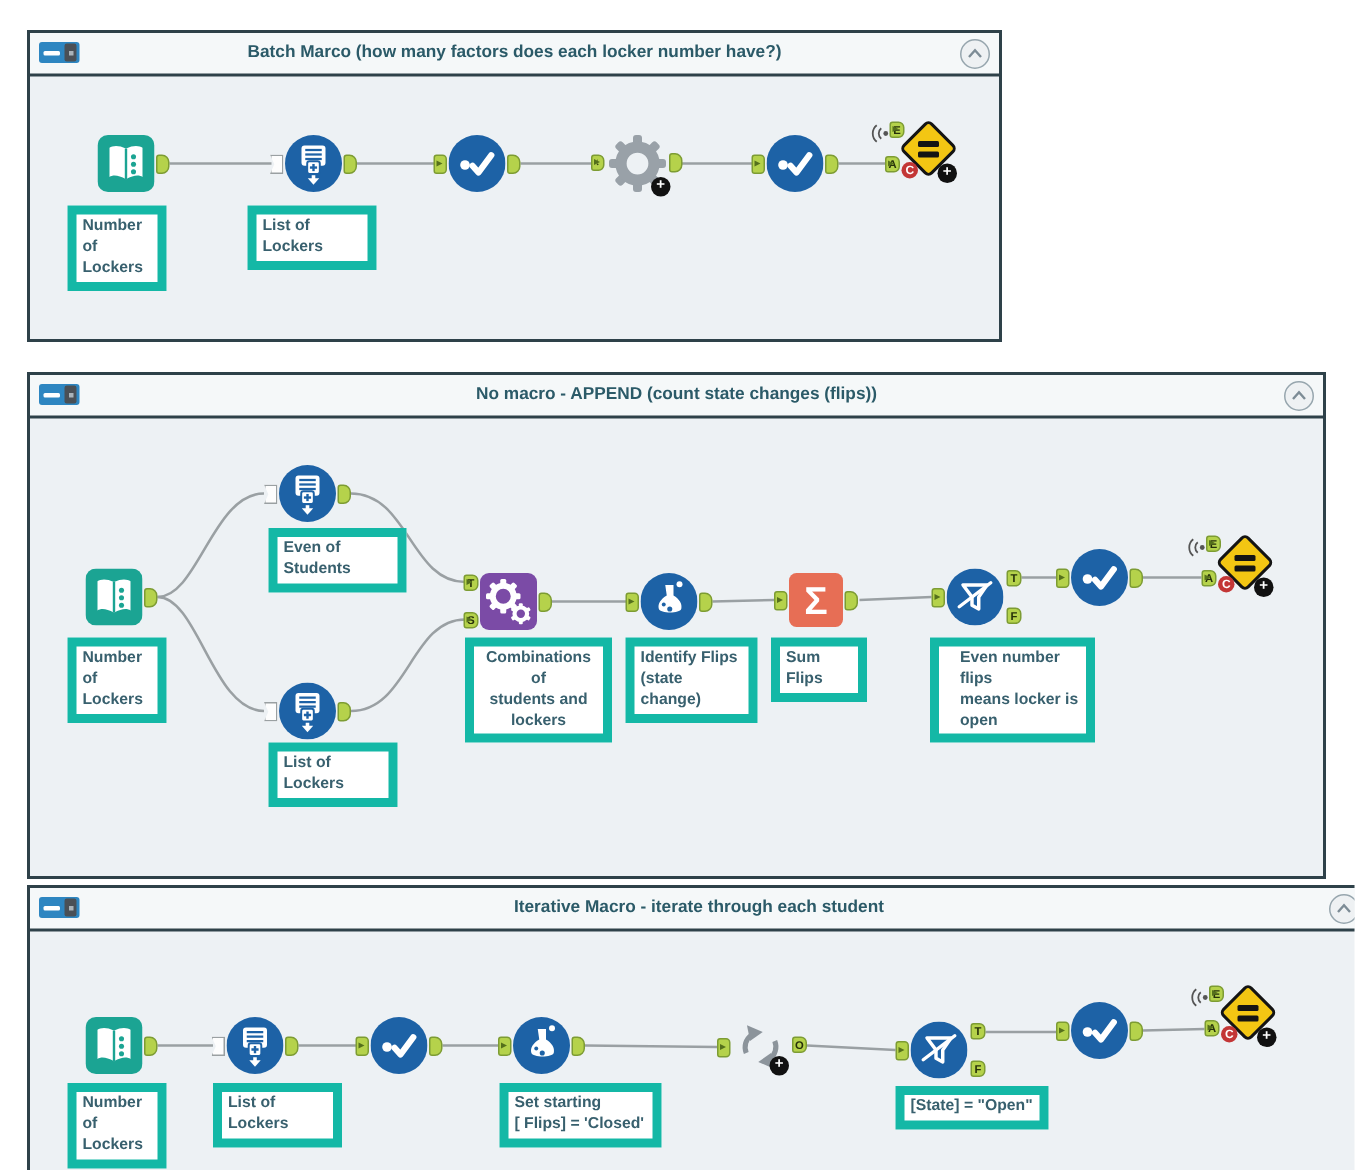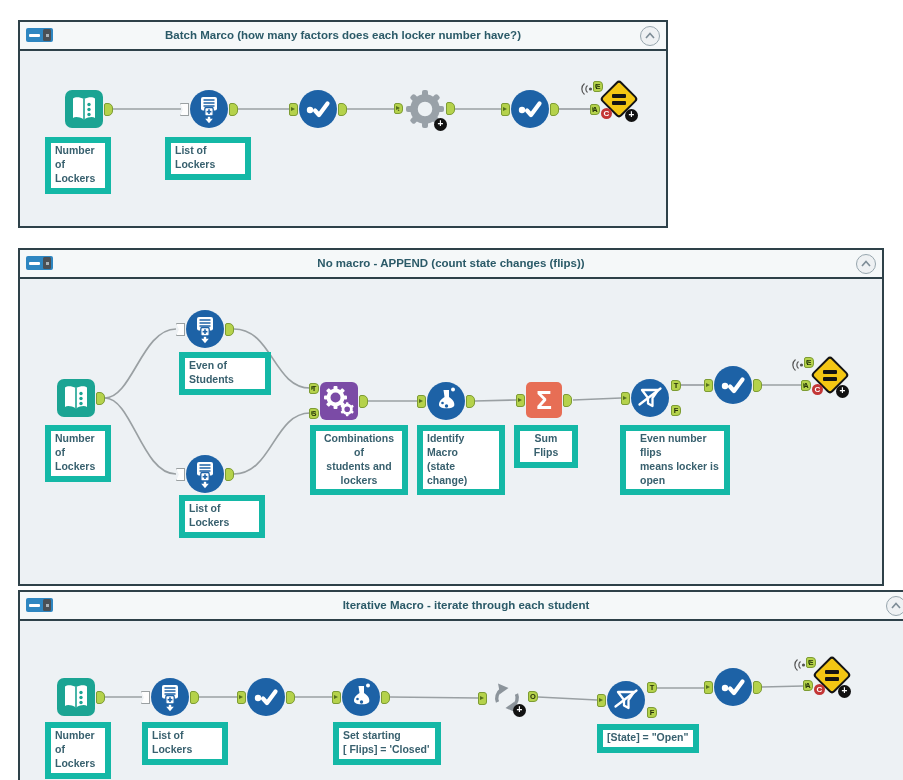--- a/index.html
+++ b/index.html
@@ -312,23 +312,23 @@
   <span class="badge badge-c">C</span>
   <span class="badge badge-plus">+</span>
 </div>
   <div class="ann" style="left:25px;top:175px;width:66px;">Number of
 Lockers</div>
   <div class="ann" style="left:159px;top:102px;width:92px;">Even of Students</div>
   <div class="ann" style="left:159px;top:245px;width:86px;">List of Lockers</div>
   <div class="ann" style="left:290px;top:175px;width:98px;text-align:center;">Combinations of
 students and
 lockers</div>
-  <div class="ann" style="left:397px;top:175px;width:88px;">Identify Macro
+  <div class="ann" style="left:397px;top:175px;width:88px;">Identify Flips
 (state change)</div>
-  <div class="ann" style="left:494px;top:175px;width:64px;text-align:center;">Sum Flips</div>
+  <div class="ann" style="left:494px;top:175px;width:64px;">Sum Flips</div>
   <div class="ann" style="left:600px;top:175px;width:110px;padding-left:14px;">Even number flips
 means locker is
 open</div>
 </div>
 
 <div class="cont" style="left:18px;top:590px;width:896px;height:200px;">
   <svg class="wires" width="862" height="196">
     <path d="M85,105 H122"></path>
       <path d="M179,105 H218"></path>
       <path d="M275,105 H313"></path>

